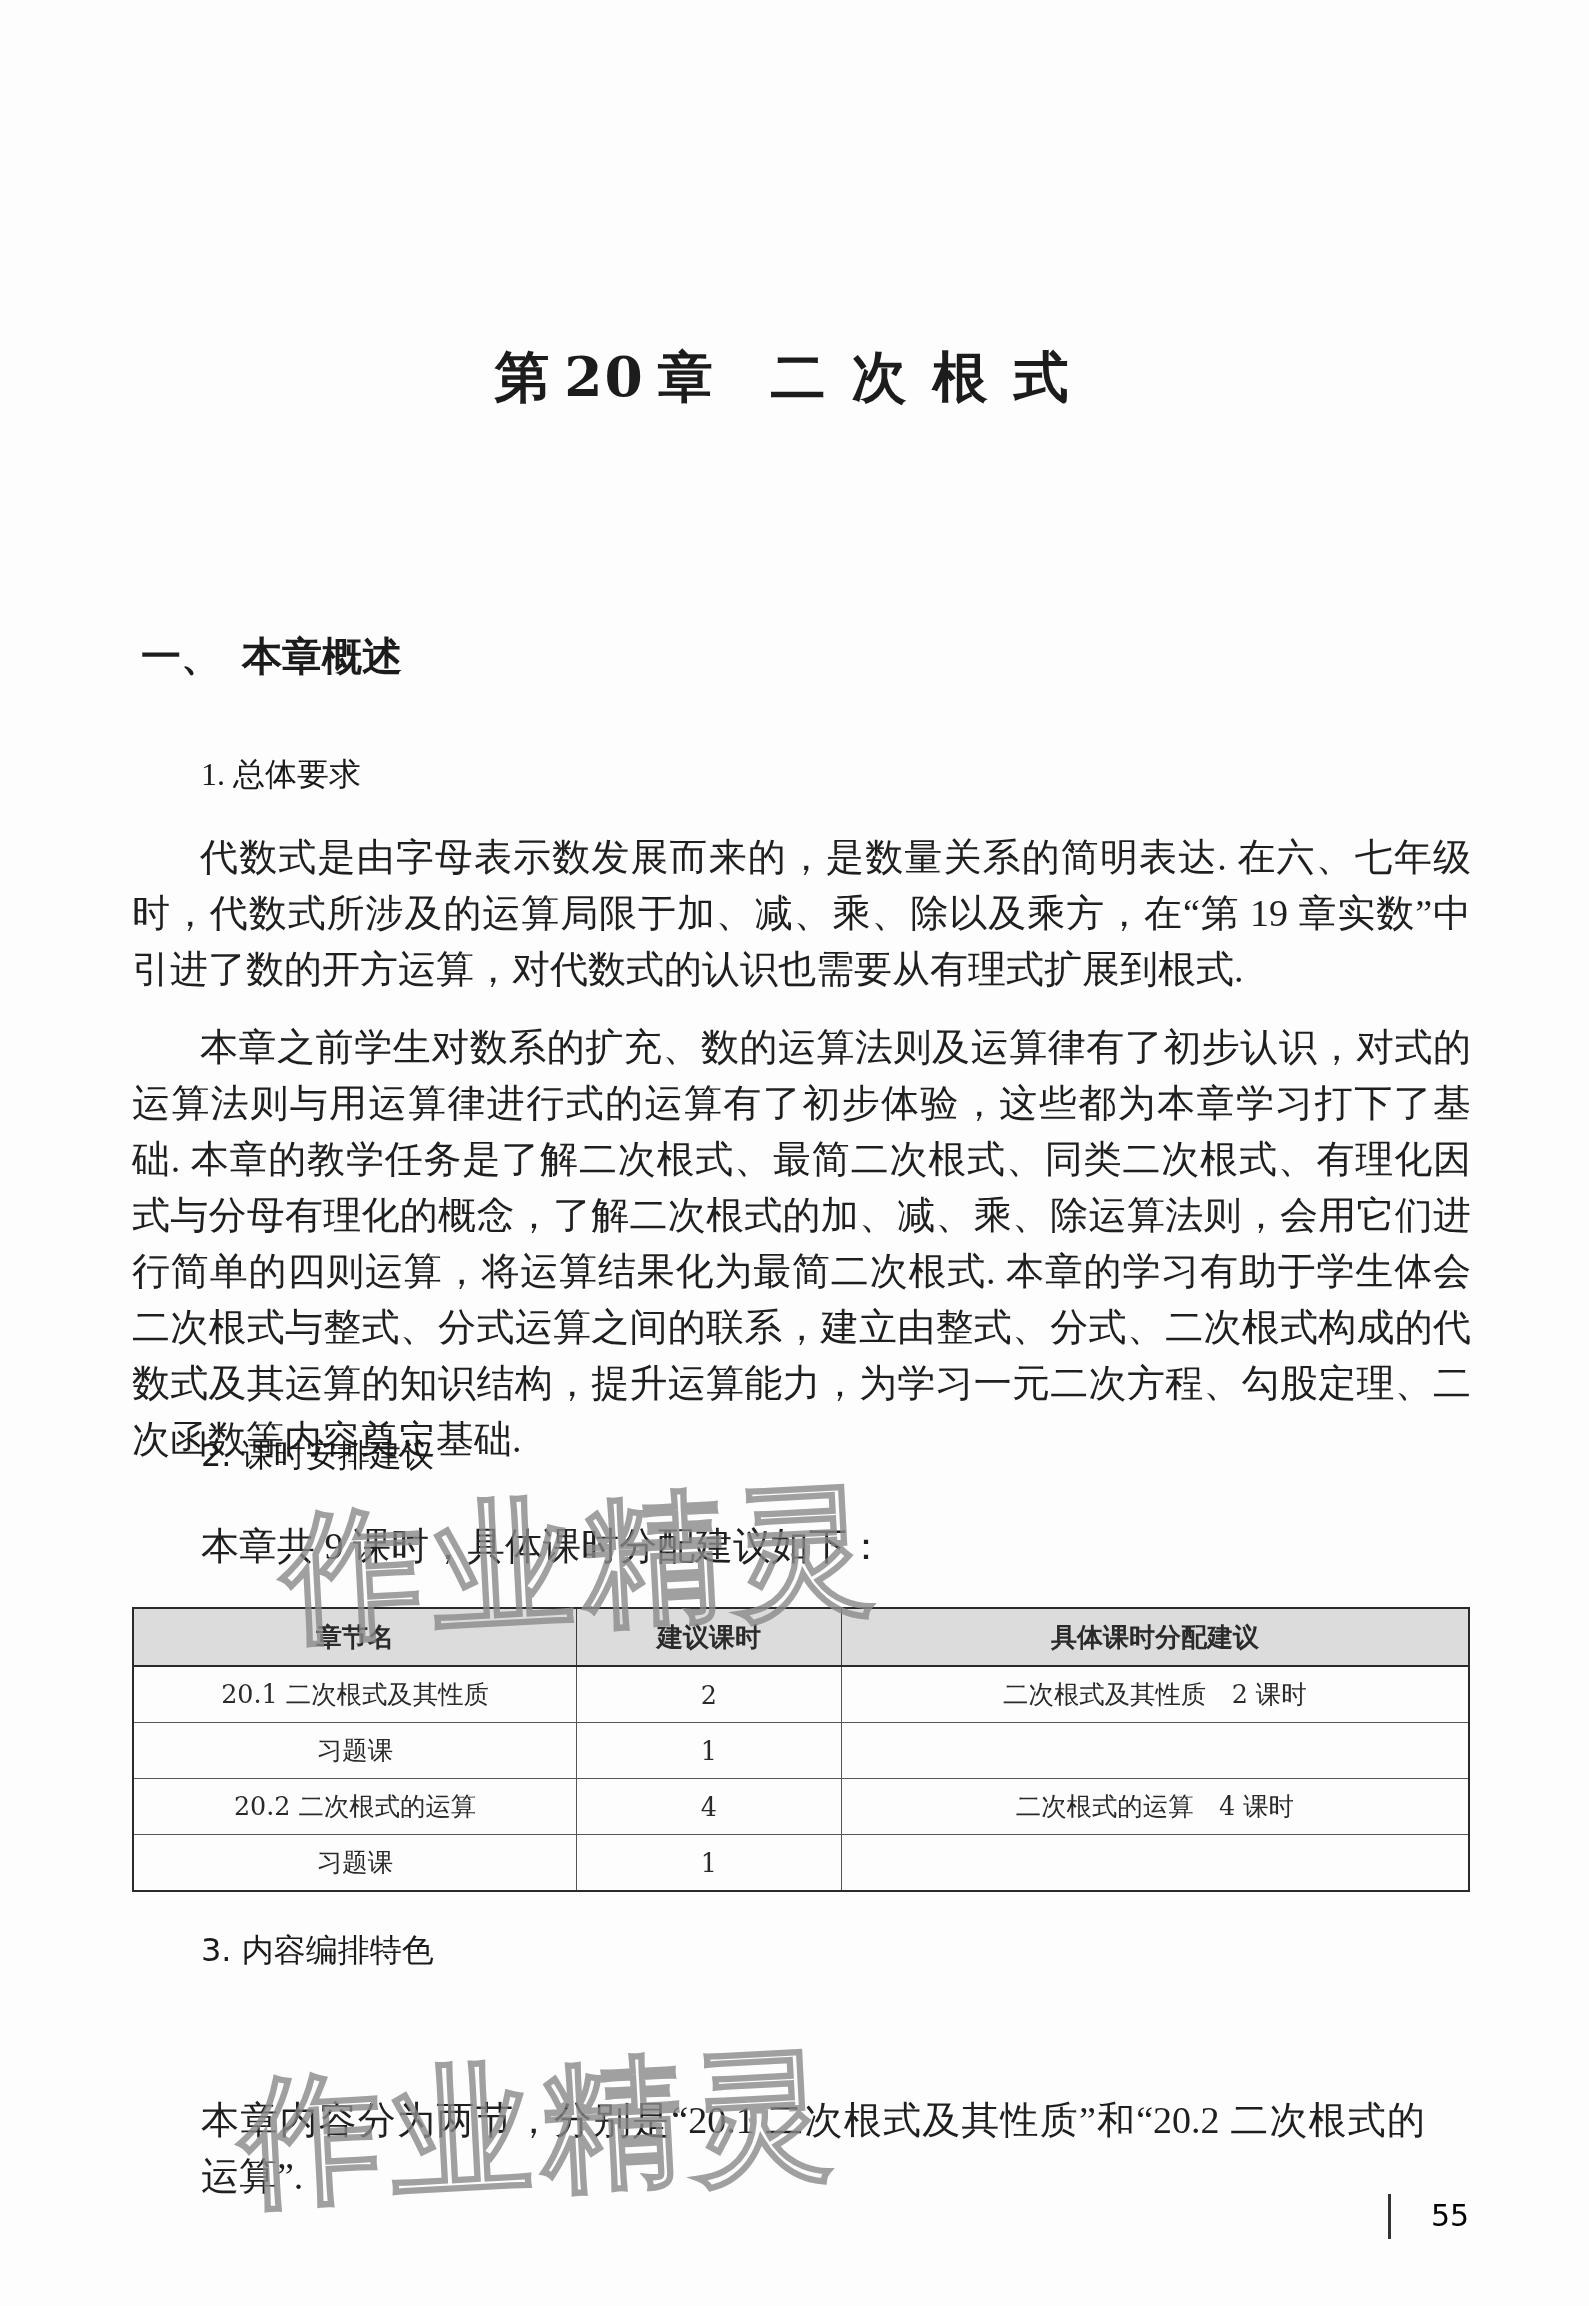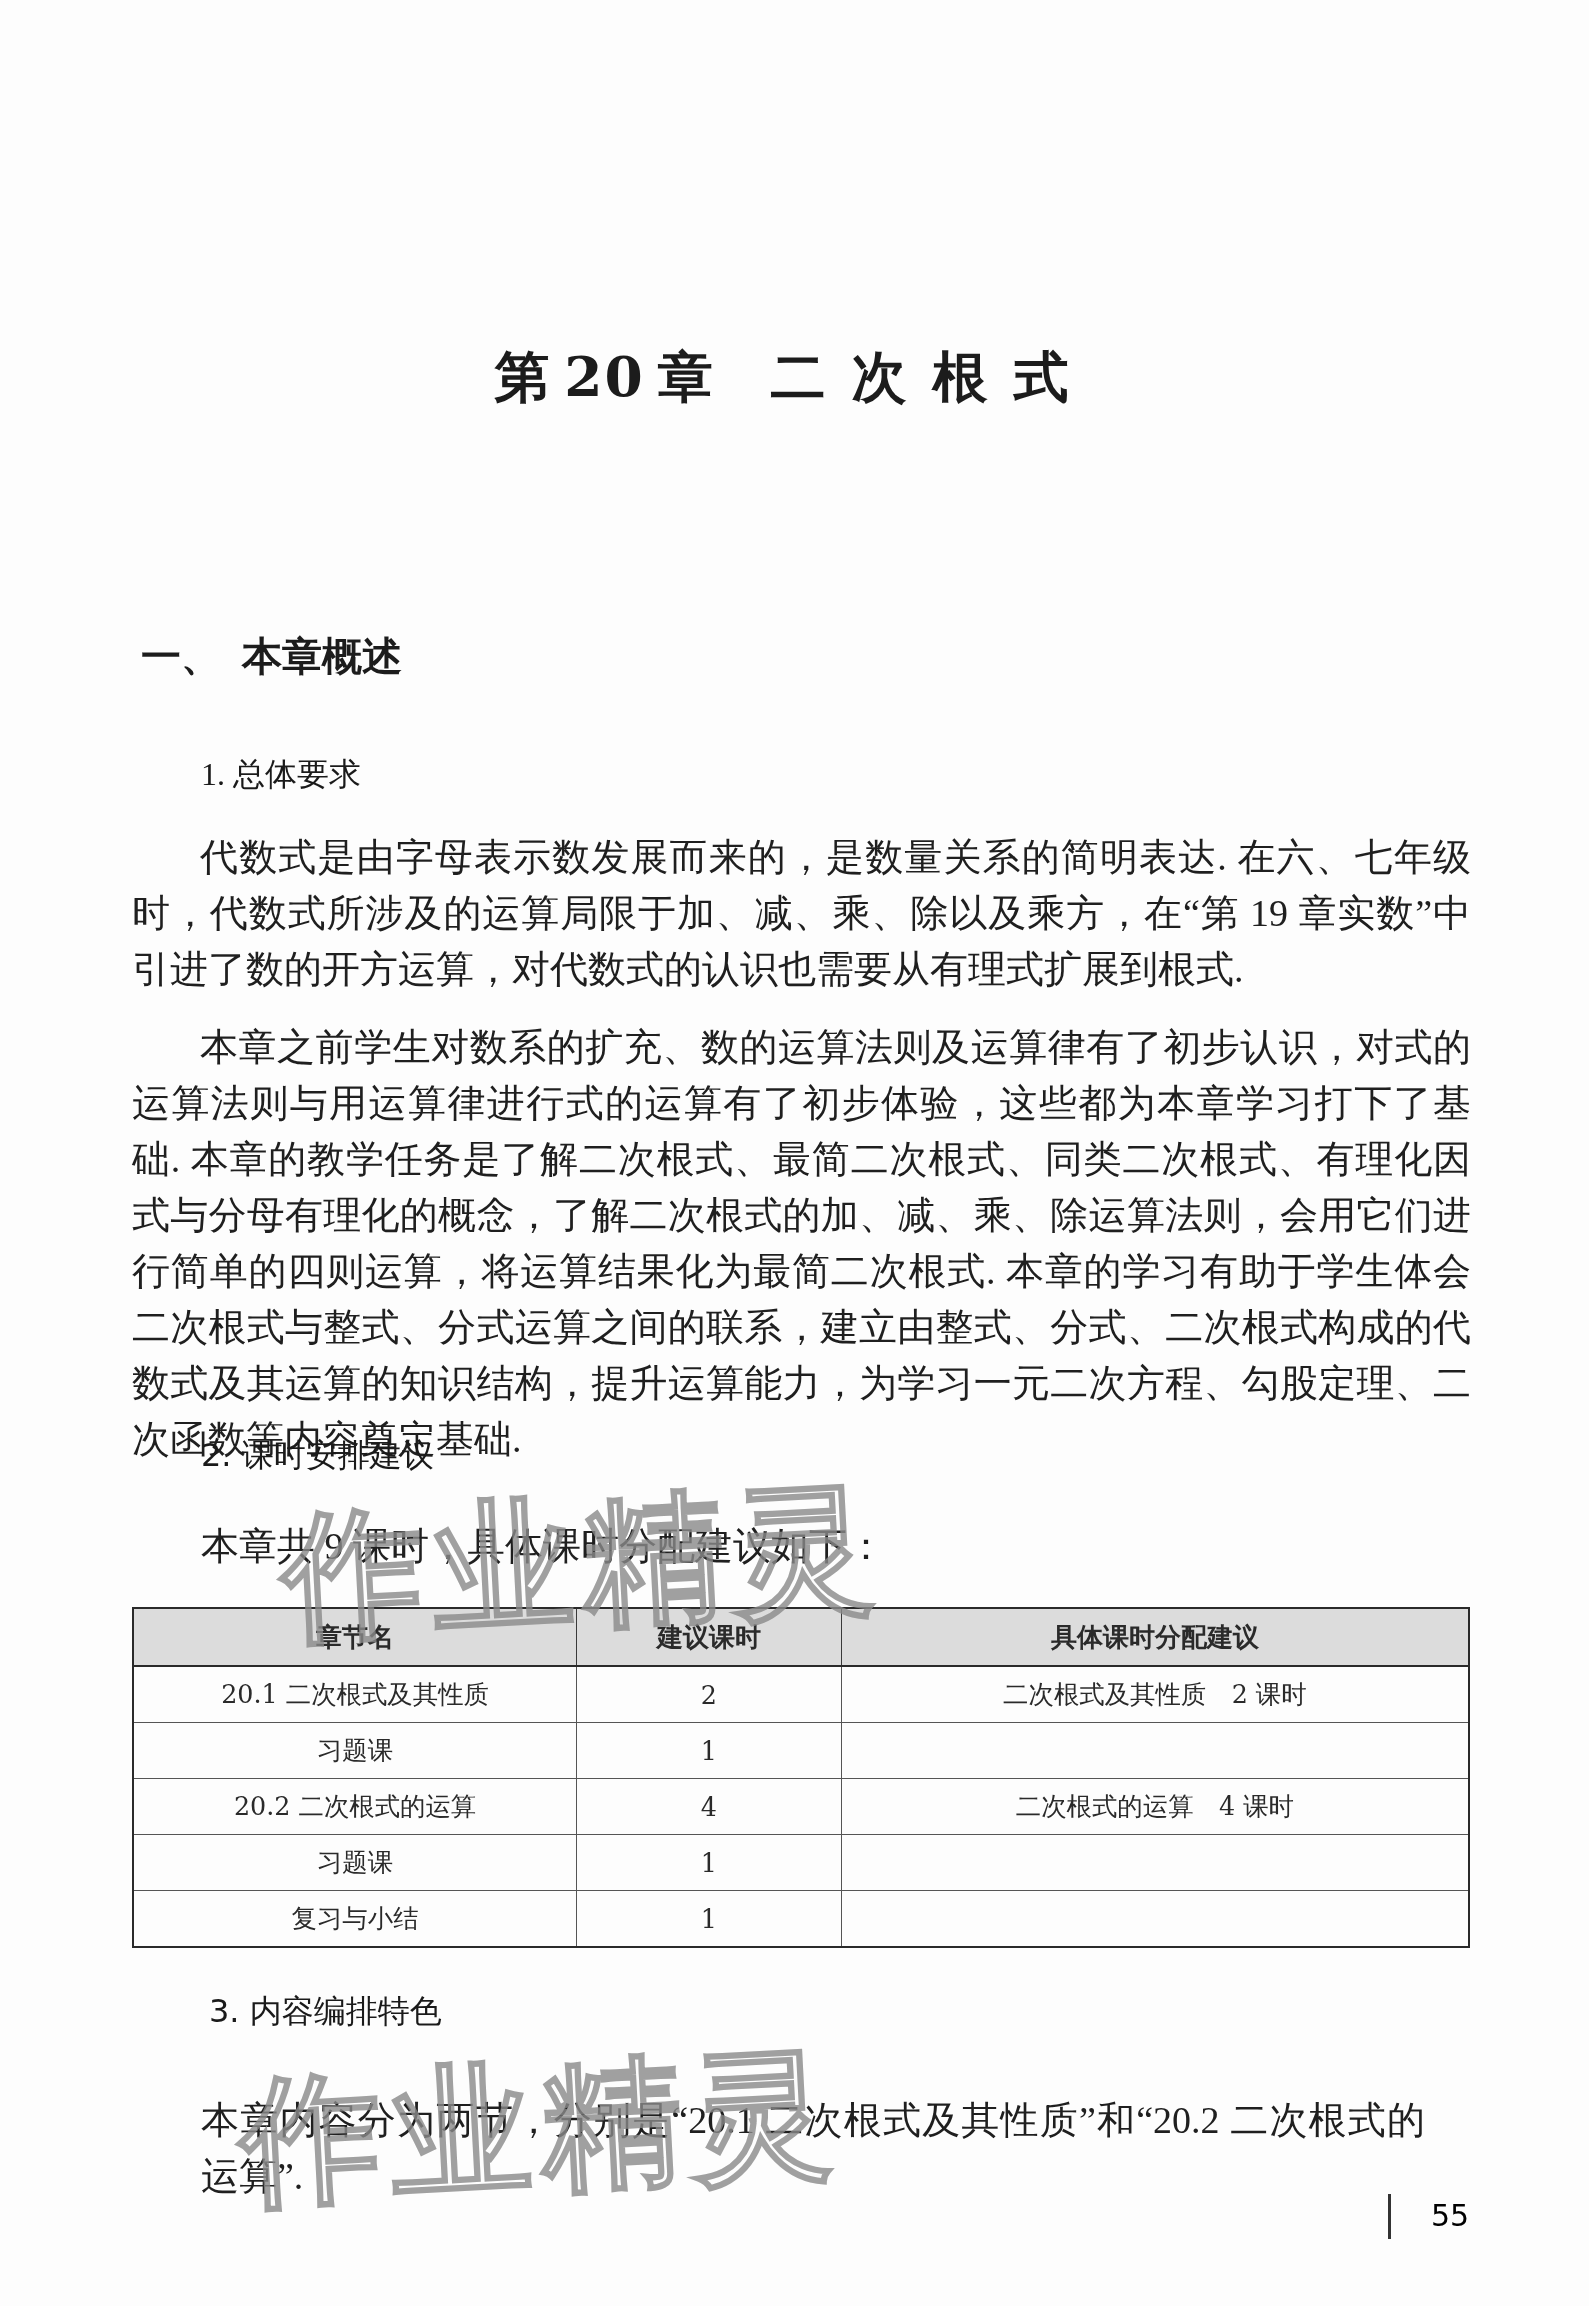--- a/index.html
+++ b/index.html
@@ -91,29 +91,24 @@
     <tr>
       <td>20.2 二次根式的运算</td>
       <td>4</td>
       <td>二次根式的运算　4 课时</td>
     </tr>
     <tr>
       <td>习题课</td>
       <td>1</td>
       <td></td>
     </tr>
-    <tr>
-      <td>复习与小结</td>
-      <td>1</td>
-      <td></td>
-    </tr>
   </tbody>
 </table>
 
-<div class="abs sub-heading" style="top:1990px;margin-left:8px;">3. 内容编排特色</div>
+<div class="abs sub-heading" style="top:1929px;">3. 内容编排特色</div>
 
 <div class="abs para" style="top:2092px; left:201px; width:1224px;">本章内容分为两节，分别是“20.1 二次根式及其性质”和“20.2 二次根式的运算”.</div>
 
 <div class="abs watermark" style="left:282px; top:1469px;">作业精灵</div>
 <div class="abs watermark" style="left:240px; top:2034px;">作业精灵</div>
 
 <div class="abs page-rule"></div>
 <div class="abs page-number">55</div>
 
 

